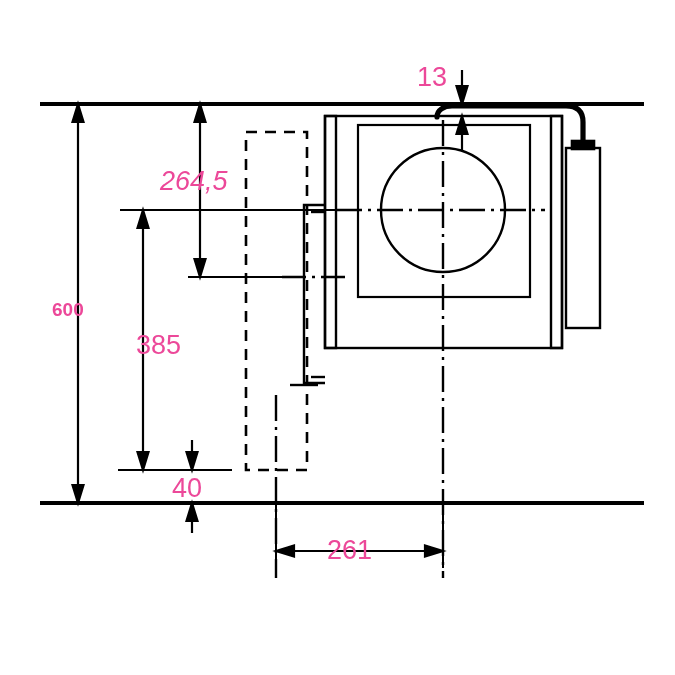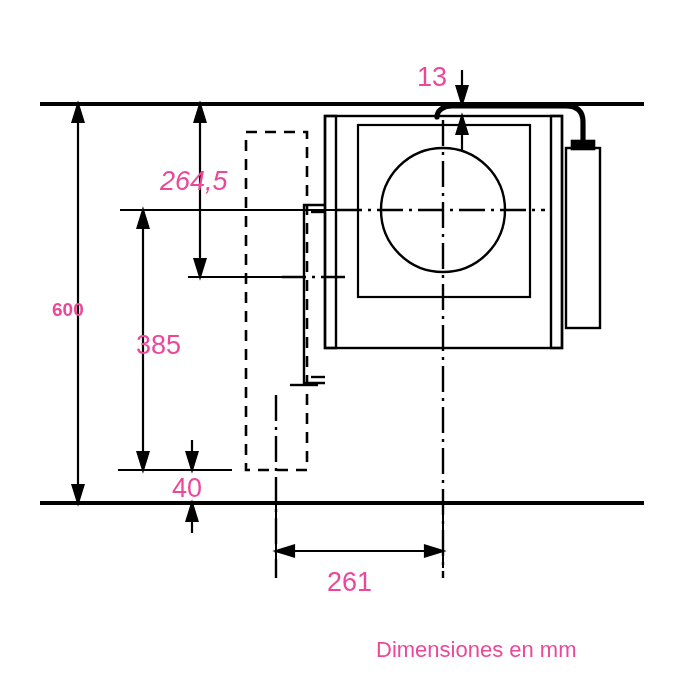--- a/index.html
+++ b/index.html
@@ -147,17 +147,16 @@
   <div class="lbl dim-label-bold" style="left:52px; top:300px;">600</div>
 
   <div class="lbl dim-label" style="left:136px; top:332px;">385</div>
 
   <div class="lbl dim-label" style="left:160px; top:168px;font-style:italic;">264,5</div>
 
   <div class="lbl dim-label" style="left:172px; top:475px;">40</div>
 
   <div class="lbl dim-label" style="left:417px; top:64px;">13</div>
 
-  <div class="lbl dim-label" style="left:327px; top:537px;margin-top:32px;">261</div>
+  <div class="lbl dim-label" style="left:327px; top:537px;">261</div>
 
-  <div class="lbl caption" style="left:376px; top:639px;">Dimensiones en mm</div>
 
 </div>
 
 </body></html>

